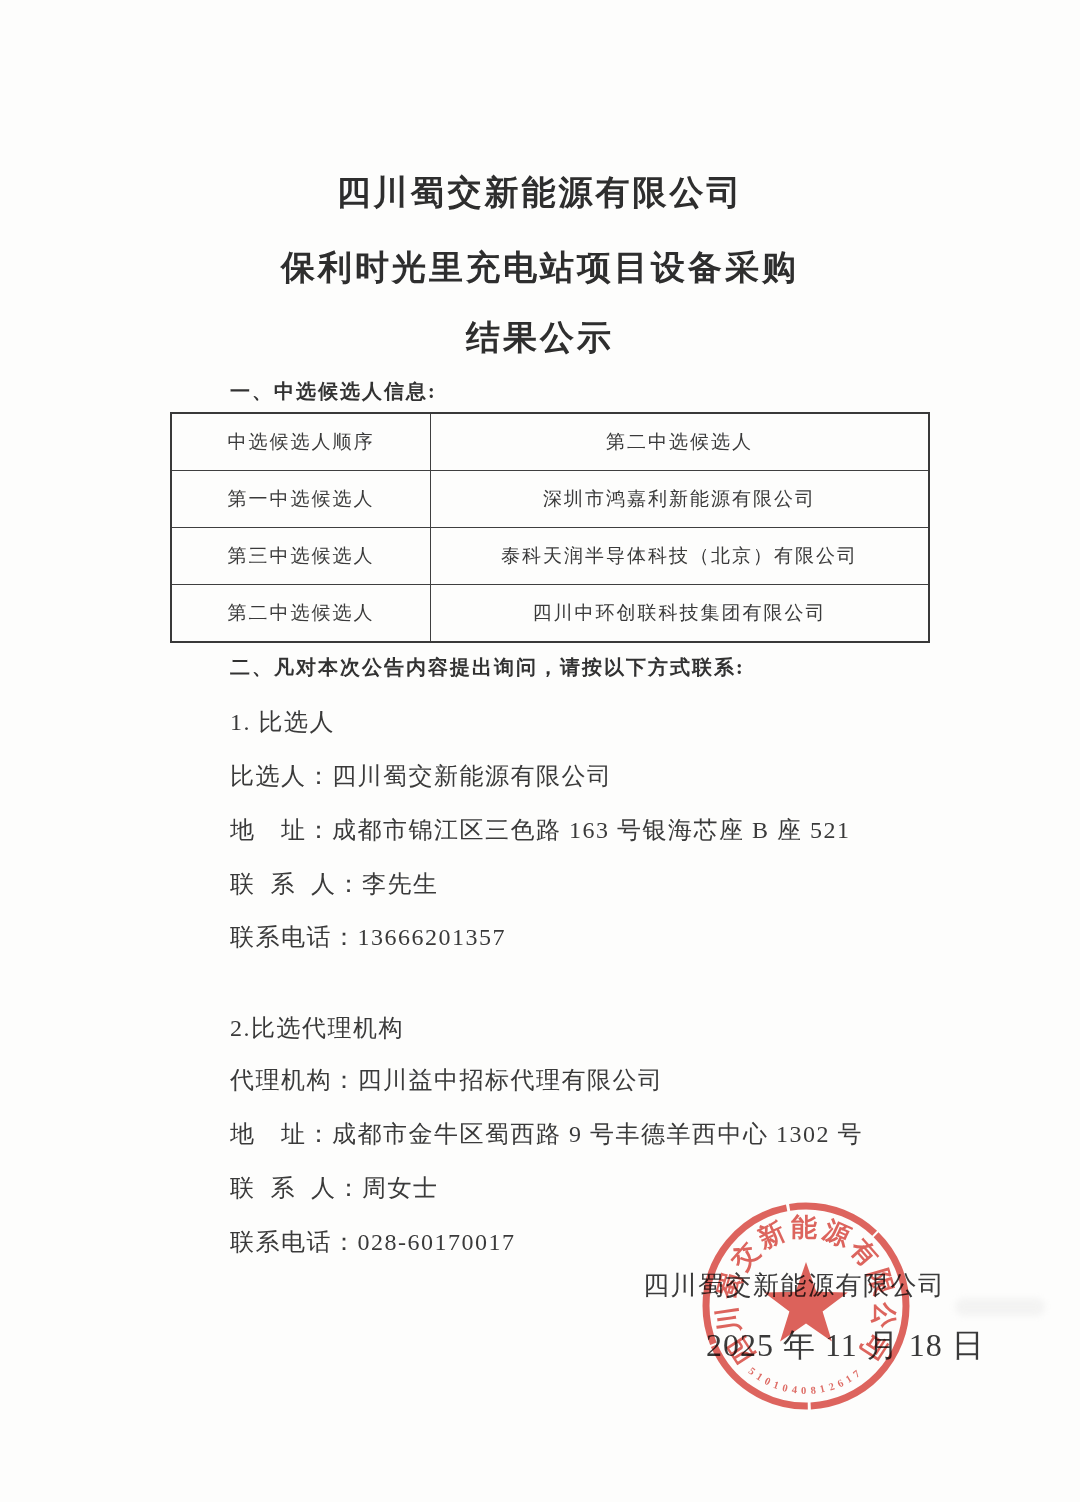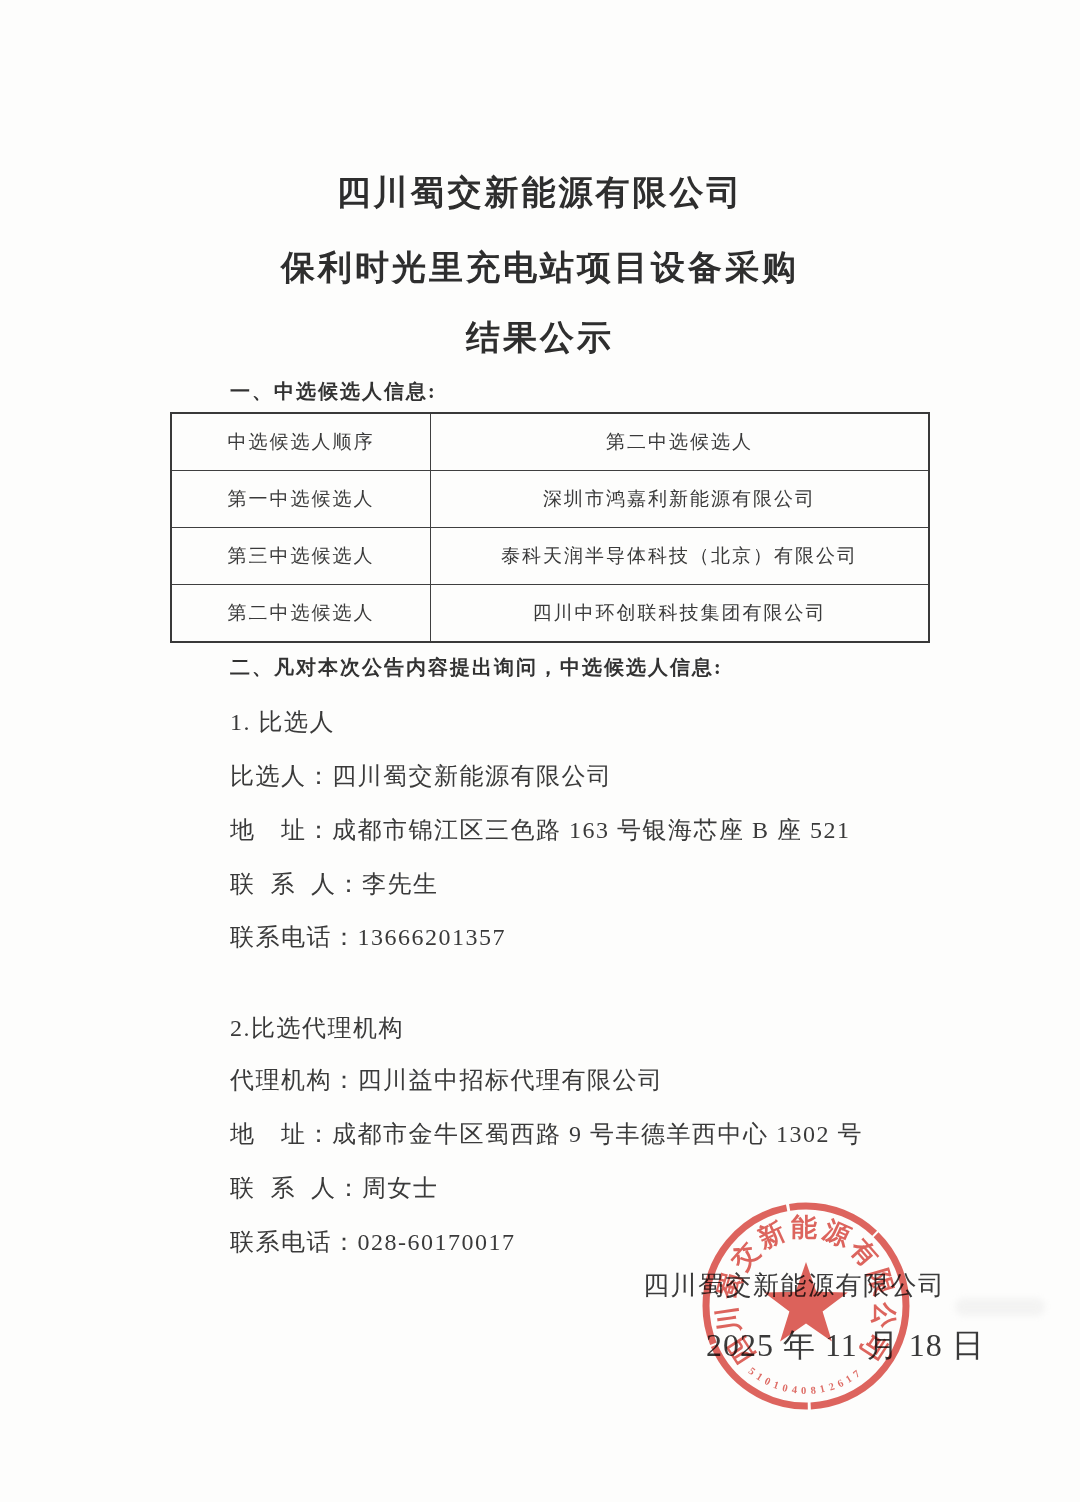--- a/index.html
+++ b/index.html
@@ -112,21 +112,21 @@
         <td class="col-order">第三中选候选人</td>
         <td>泰科天润半导体科技（北京）有限公司</td>
       </tr>
       <tr>
         <td class="col-order">第二中选候选人</td>
         <td>四川中环创联科技集团有限公司</td>
       </tr>
     </tbody>
   </table>
 
-  <div class="section-heading" id="heading2">二、凡对本次公告内容提出询问，中选候选人信息:</div>
+  <div class="section-heading" id="heading2">二、凡对本次公告内容提出询问，请按以下方式联系:</div>
 
   <div class="body-line" id="p1-label">1. 比选人</div>
   <div class="body-line" id="p1-l0">比选人：四川蜀交新能源有限公司</div>
   <div class="body-line" id="p1-l1">地　址：成都市锦江区三色路 163 号银海芯座 B 座 521</div>
   <div class="body-line" id="p1-l2">联  系  人：李先生</div>
   <div class="body-line" id="p1-l3">联系电话：13666201357</div>
 
   <div class="body-line" id="p2-label">2.比选代理机构</div>
   <div class="body-line" id="p2-l0">代理机构：四川益中招标代理有限公司</div>
   <div class="body-line" id="p2-l1">地　址：成都市金牛区蜀西路 9 号丰德羊西中心 1302 号</div>

